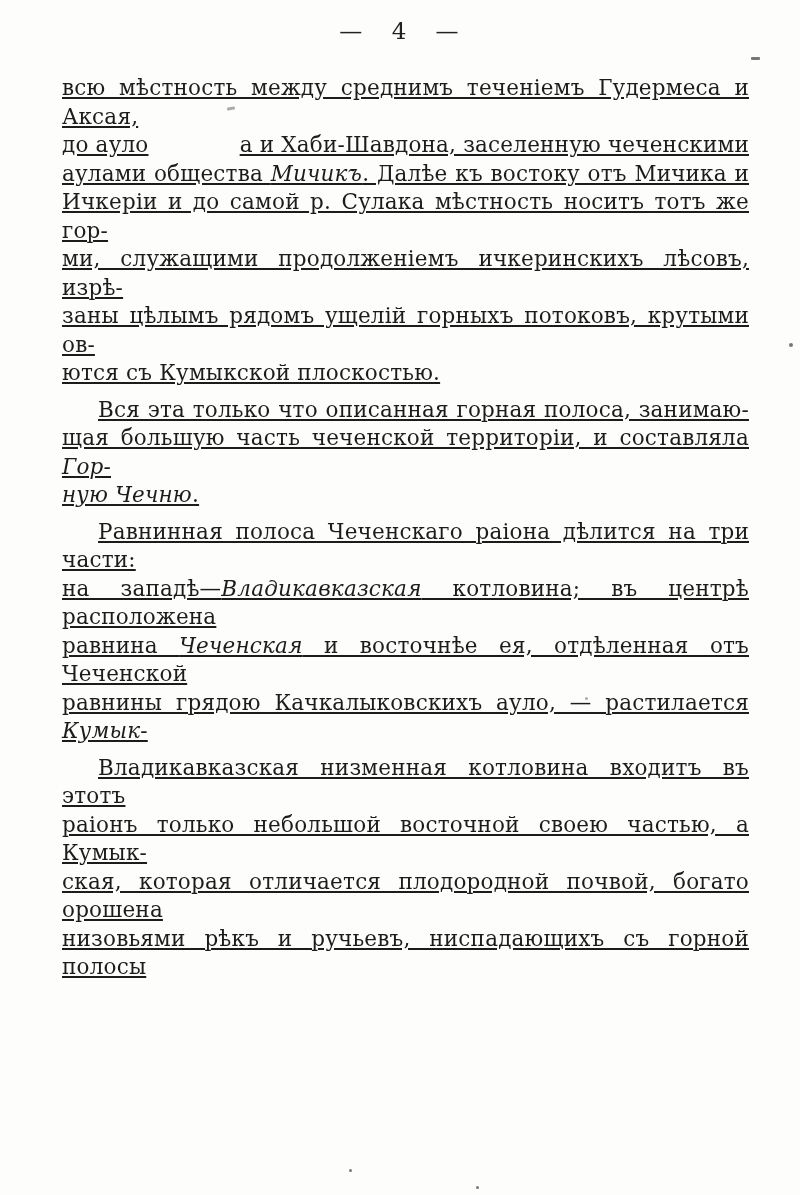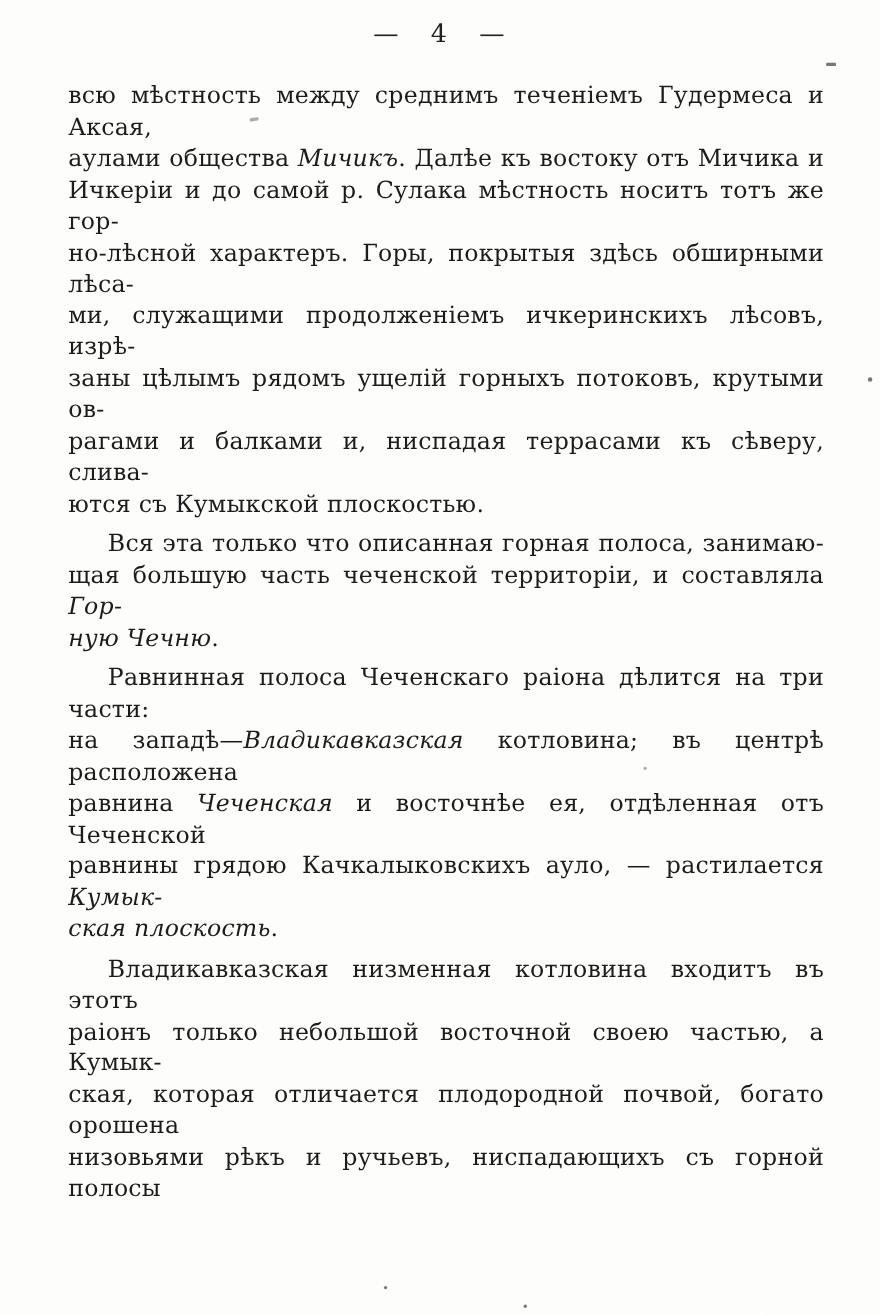--- a/index.html
+++ b/index.html
@@ -10,21 +10,21 @@
     color:#1c1c1c;
   }
   .page-header {
     position:absolute; top:18px; left:0; width:100%;
     text-align:center; font-size:23px; letter-spacing:2px;
     word-spacing:18px; color:#222;
   }
   .page-body {
     position:absolute; left:62px; top:74px; width:687px;
   }
-  .para { margin-top:8px; }
+  .para { margin-top:8px;text-decoration:underline; }
   .para:first-child { margin-top:0; }
   .line {
     font-size:21.5px; line-height:28.5px; letter-spacing:0.2px;
     white-space:normal;
   }
   .just { text-align:justify; text-align-last:justify; }
   .first-indent { text-indent:36px; }
   .flexline { display:flex; align-items:baseline; }
   .gap { flex:1 1 auto; min-width:60px; }
   .i { font-style:italic;text-align:right; }
@@ -33,39 +33,41 @@
   .artifact.faint { opacity:0.45; }
 </style>
 </head>
 <body>
 
 <div class="page">
   <div class="page-header">— 4 —</div>
   <div class="page-body">
       <div class="para">
         <div class="line just"><span>всю мѣстность между среднимъ теченіемъ Гудермеса и Аксая,</span></div>
+        <div class="line flexline">
+          <span>до ауло</span>
+          <span class="gap"></span>
+          <span>а и Хаби-Шавдона, заселенную чеченскими</span>
+        </div>
         <div class="line just"><span>аулами общества </span><span class="i">Мичикъ</span><span>. Далѣе къ востоку отъ Мичика и</span></div>
         <div class="line just"><span>Ичкеріи и до самой р. Сулака мѣстность носитъ тотъ же гор-</span></div>
-        <div class="line just"><span>но-лѣсной характеръ. Горы, покрытыя здѣсь обширными лѣса-</span></div>
         <div class="line just"><span>ми, служащими продолженіемъ ичкеринскихъ лѣсовъ, изрѣ-</span></div>
         <div class="line just"><span>заны цѣлымъ рядомъ ущелій горныхъ потоковъ, крутыми ов-</span></div>
-        <div class="line just"><span>рагами и балками и, ниспадая террасами къ сѣверу, слива-</span></div>
         <div class="line"><span>ются съ Кумыкской плоскостью.</span></div>
       </div>
       <div class="para">
         <div class="line just first-indent"><span>Вся эта только что описанная горная полоса, занимаю-</span></div>
         <div class="line just"><span>щая большую часть чеченской территоріи, и составляла </span><span class="i">Гор-</span></div>
         <div class="line"><span class="i">ную Чечню</span><span>.</span></div>
       </div>
       <div class="para">
         <div class="line just first-indent"><span>Равнинная полоса Чеченскаго раіона дѣлится на три части:</span></div>
         <div class="line just"><span>на западѣ—</span><span class="i">Владикавказская</span><span> котловина; въ центрѣ расположена</span></div>
         <div class="line just"><span>равнина </span><span class="i">Чеченская</span><span> и восточнѣе ея, отдѣленная отъ Чеченской</span></div>
         <div class="line just"><span>равнины грядою Качкалыковскихъ ауло, — растилается </span><span class="i">Кумык-</span></div>
-        <div class="line"><span class="i">ская плоскость</span><span>.</span></div>
       </div>
       <div class="para">
         <div class="line just first-indent"><span>Владикавказская низменная котловина входитъ въ этотъ</span></div>
         <div class="line just"><span>раіонъ только небольшой восточной своею частью, а Кумык-</span></div>
         <div class="line just"><span>ская, которая отличается плодородной почвой, богато орошена</span></div>
         <div class="line just"><span>низовьями рѣкъ и ручьевъ, ниспадающихъ съ горной полосы</span></div>
       </div>
     </div>
 
   <div class="artifact dash" style="left:751px; top:57px; width:9px;"></div>

